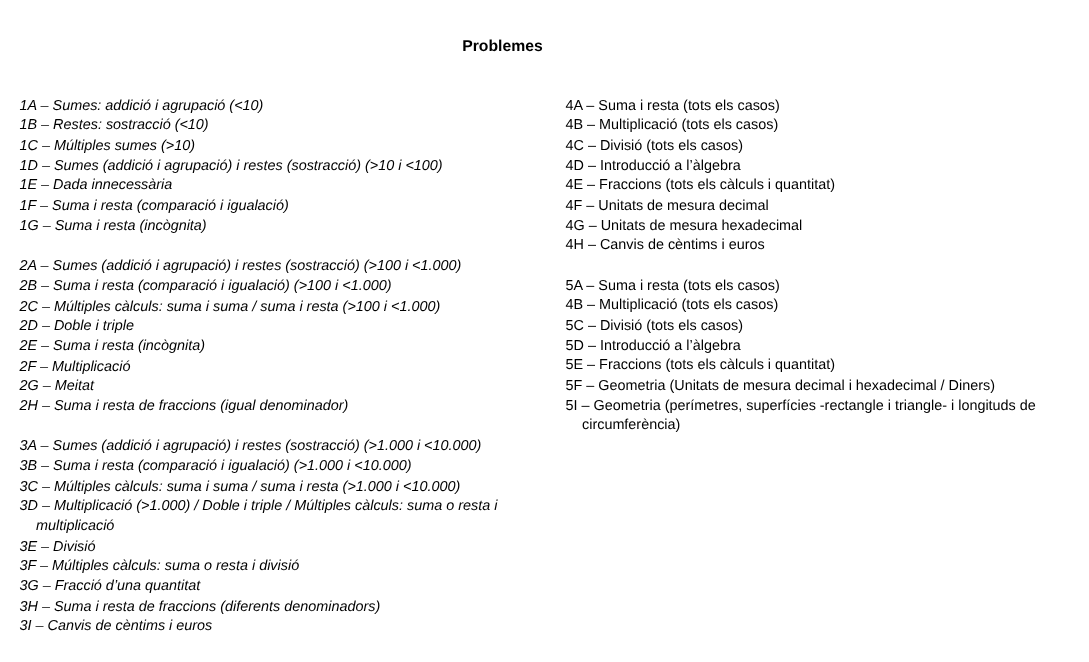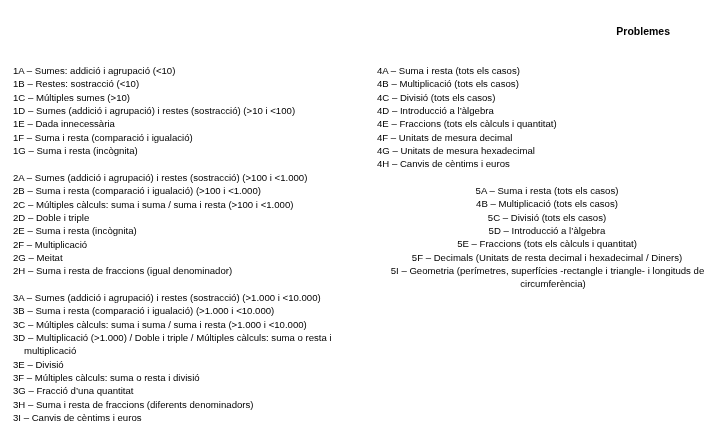--- a/index.html
+++ b/index.html
@@ -1,21 +1,21 @@
 <!DOCTYPE html>
 <html><head>
 <meta charset="utf-8">
 <style>
   html, body { margin:0; padding:0; background:#ffffff; }
   body { width:726px; height:441px; position:relative; overflow:hidden;
          font-family:"Liberation Sans", sans-serif; color:#000; }
-  .title { position:absolute; left:0; width:670px; top:25px; text-align:right;
+  .title { position:absolute; left:0; width:670px; top:25px; text-align:center;
            font-size:10.5px; font-weight:bold; }
   .col { position:absolute; font-size:9.6px; line-height:13.35px; }
-  .col.left { left:13px; width:350px; }
+  .col.left { left:13px; width:350px;font-style:italic; }
   .col.right { left:377px; width:340px; }
   .group { margin:0; padding:0; list-style:none; }
   .item { white-space:nowrap; padding-left:0; text-indent:0; }
   .item.wrap { white-space:normal; padding-left:11px; text-indent:-11px; }
 </style>
 </head>
 <body>
 
 <div class="title">Problemes</div>
 
@@ -64,23 +64,23 @@
     <li class="item">4B – Multiplicació (tots els casos)</li>
     <li class="item">4C – Divisió (tots els casos)</li>
     <li class="item">4D – Introducció a l’àlgebra</li>
     <li class="item">4E – Fraccions (tots els càlculs i quantitat)</li>
     <li class="item">4F – Unitats de mesura decimal</li>
     <li class="item">4G – Unitats de mesura hexadecimal</li>
     <li class="item">4H – Canvis de cèntims i euros</li>
   </ul>
 </div>
 
-<div class="col right" style="top:184px;text-align:center;">
+<div class="col right" style="top:184px;">
   <ul class="group">
     <li class="item">5A – Suma i resta (tots els casos)</li>
     <li class="item">4B – Multiplicació (tots els casos)</li>
     <li class="item">5C – Divisió (tots els casos)</li>
     <li class="item">5D – Introducció a l’àlgebra</li>
     <li class="item">5E – Fraccions (tots els càlculs i quantitat)</li>
-    <li class="item">5F – Decimals (Unitats de resta decimal i hexadecimal / Diners)</li>
+    <li class="item">5F – Geometria (Unitats de mesura decimal i hexadecimal / Diners)</li>
     <li class="item wrap" style="width:330px;">5I – Geometria (perímetres, superfícies -rectangle i triangle- i longituds de circumferència)</li>
   </ul>
 </div>
 
 </body></html>

